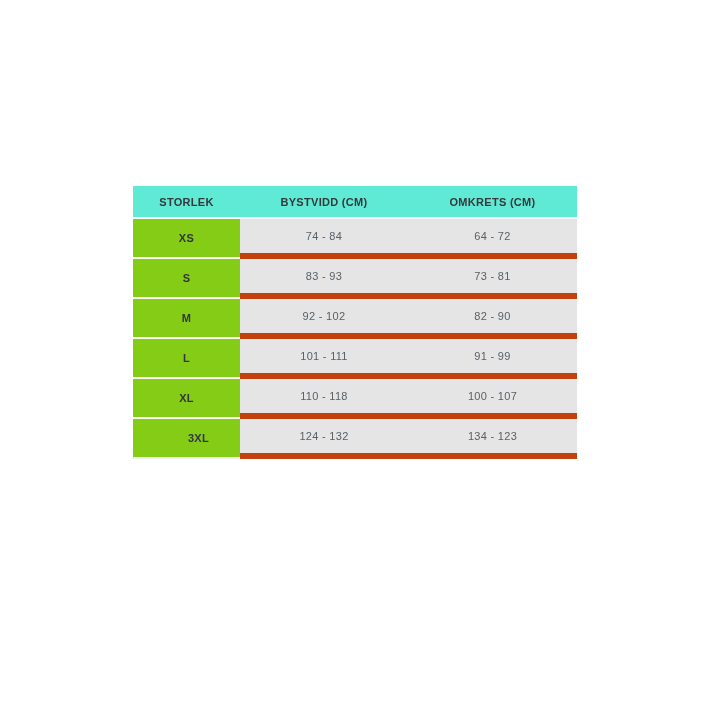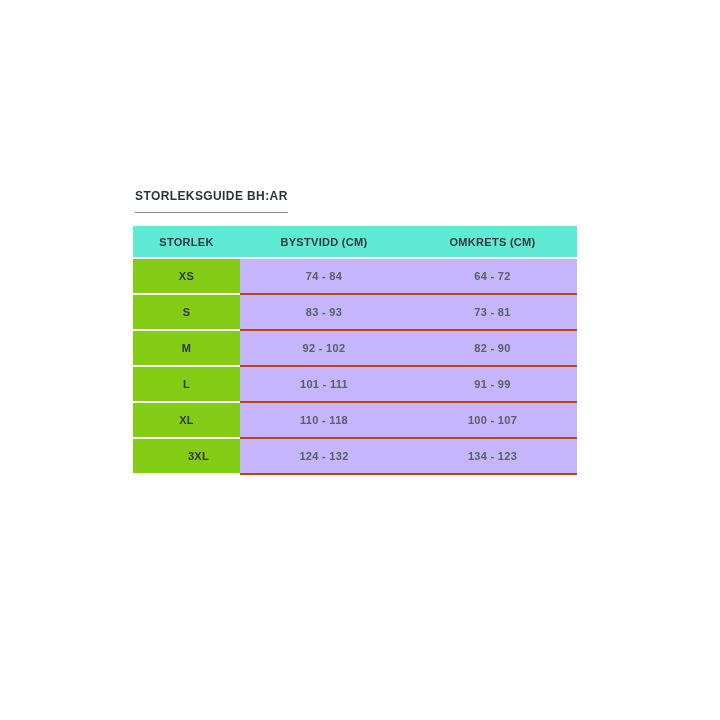--- a/index.html
+++ b/index.html
@@ -58,36 +58,35 @@
   tbody td {
     height: 34px;
   }
   tbody td.size-cell {
     background: #84cc16;
     font-weight: 700;
     color: #33363b;
     border-bottom: 2px solid #f8f8f8;
   }
   tbody td.value-cell {
-    background: #c4b5fd;
-    font-weight: 700;
+    background: #e5e5e5;
+    font-weight: 400;
     color: #596066;
-    border-bottom: 2px solid #c2410c;
+    border-bottom: 6px solid #c2410c;
   }
   tbody tr:last-child td.size-cell {
     border-bottom: 2px solid #ededed;
     padding-left: 24px;
   }
 </style>
 </head>
 <body>
 
 <div class="canvas">
   <div class="content">
-    <h2 class="title">STORLEKSGUIDE BH:AR</h2>
 
     <table class="size-table">
       <colgroup>
         <col class="c1">
           <col class="c2">
           <col class="c3">
       </colgroup>
       <thead>
         <tr>
           <th>STORLEK</th>

